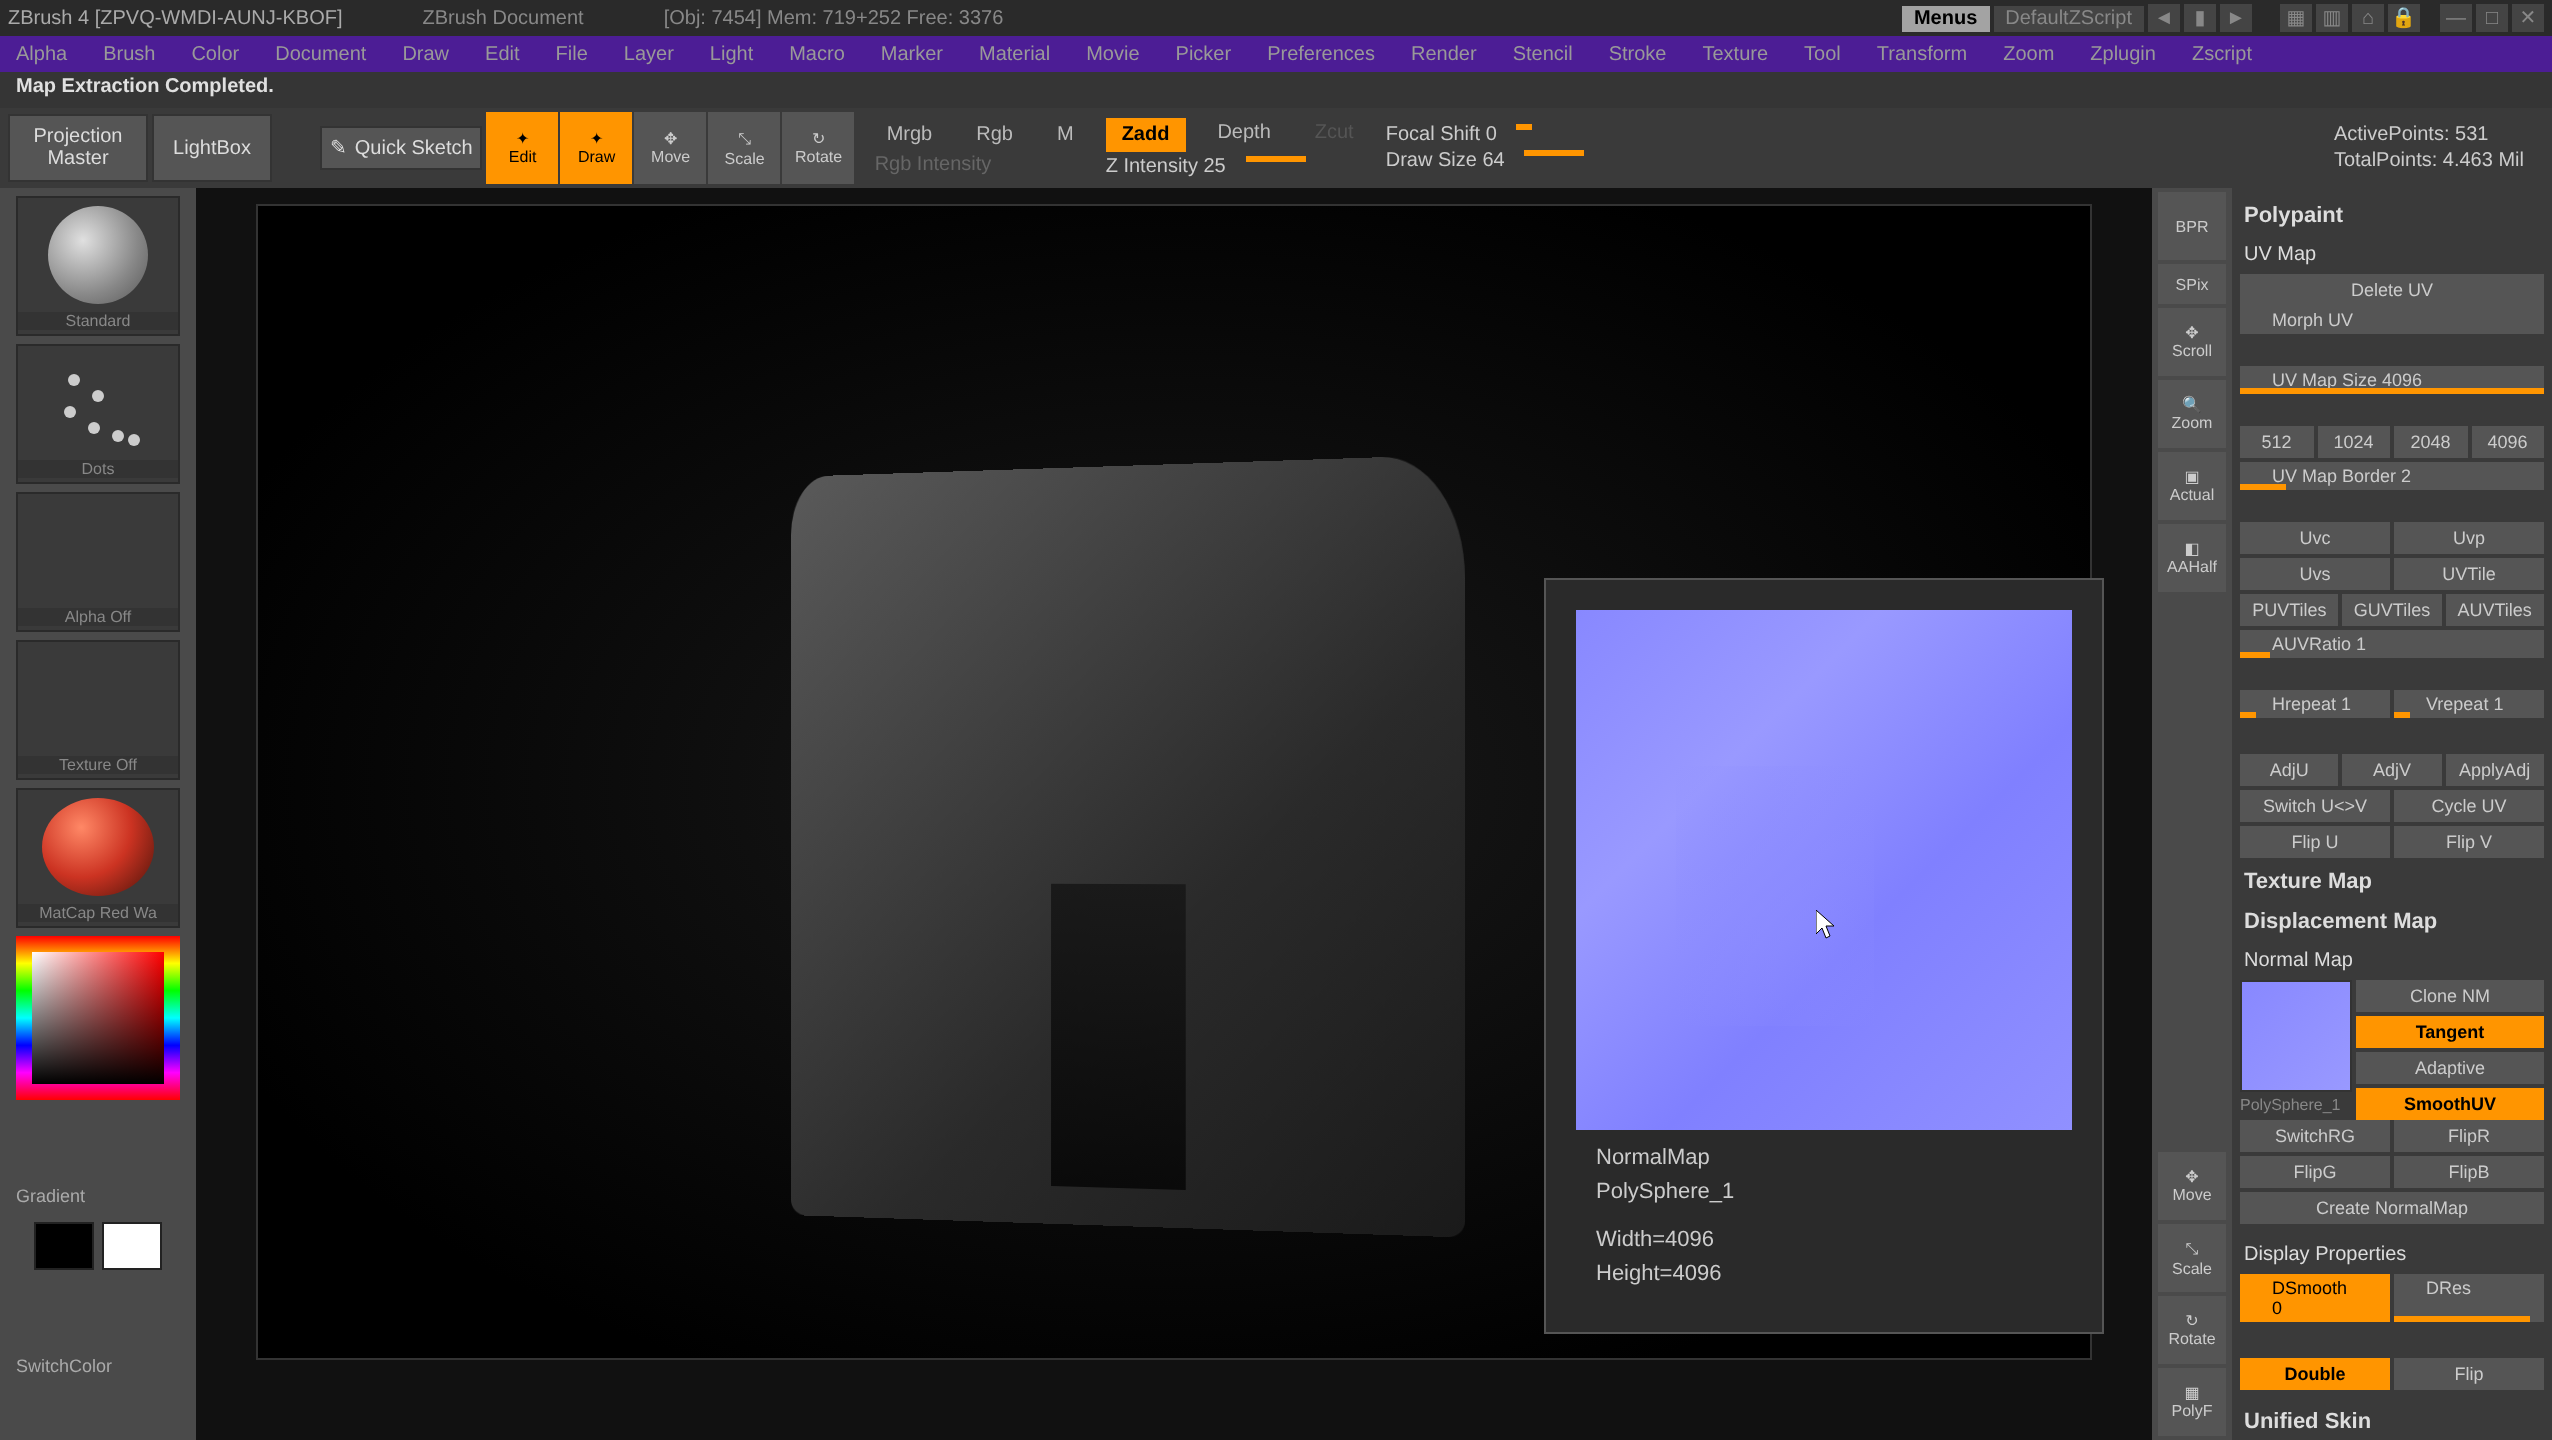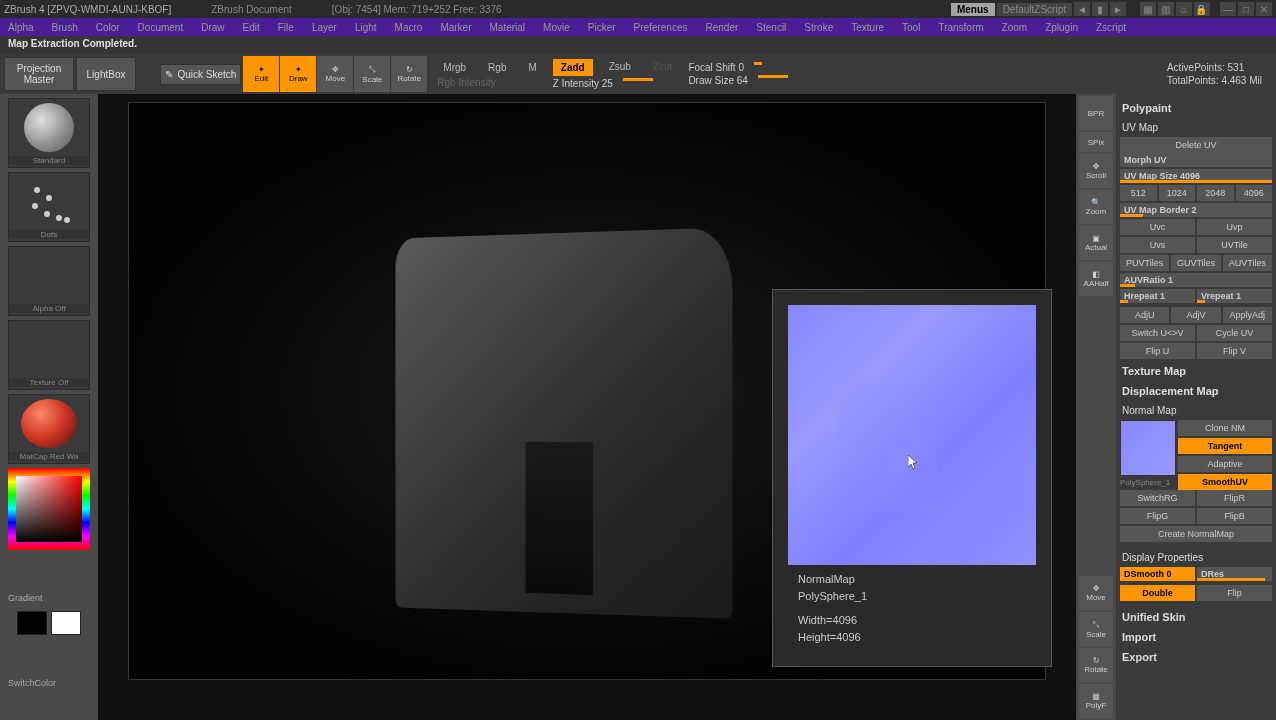--- a/index.html
+++ b/index.html
@@ -64,21 +64,21 @@
 
 .rightvtoolbar { width: 40px; background: #4a4a4a; display: flex; flex-direction: column; gap: 2px; padding: 2px; align-items:center;}
 .rightvtoolbar .vbtn { width:34px; height:34px; background:#555; display:flex; flex-direction:column; align-items:center; justify-content:center; font-size:8px; color:#ccc;}
 
 .rightpanel { width: 160px; background: #3a3a3a; padding: 4px; overflow-y: auto; }
 .rightpanel .section-title { font-weight: bold; font-size: 11px; color: #ddd; padding: 4px 2px; }
 .rightpanel .row { display: flex; gap: 2px; margin-bottom: 2px; }
 .rightpanel .btn { flex: 1; background: #555; color: #ccc; font-size: 9px; padding: 3px 4px; text-align: center; border:none;}
 .rightpanel .btn.active { background: #ff9500; color: #000; font-weight: bold; }
 .rightpanel .btn.full { width: 100%; }
-.rightpanel .slider-row { background:#555; padding:2px 4px; font-size:9px; color:#ccc; position:relative; margin-bottom:2px;font-weight:bold;}
+.rightpanel .slider-row { background:#555; padding:2px 16px; font-size:9px; color:#ccc; position:relative; margin-bottom:16px;}
 .rightpanel .slider-row .bar { position:absolute; bottom:0; left:0; height:3px; background:#ff9500;}
 .rightpanel .normal-thumb { width:56px; height:56px; background:linear-gradient(135deg,#8888ff,#9999ff); border:1px solid #333;}
 .rightpanel .normal-block { display:flex; gap:2px;}
 .rightpanel .normal-btns { flex:1; display:flex; flex-direction:column; gap:2px;}
 
 </style>
 </head>
 <body>
 
 <div class="titlebar">
@@ -168,21 +168,21 @@
       <span class="txtbtn">Rgb</span>
       <span class="txtbtn">M</span>
     </div>
     <div class="sliderrow">
       <span style="color:#666">Rgb Intensity</span>
     </div>
   </div>
   <div class="sliders">
     <div class="sliderrow">
       <span class="txtbtn active">Zadd</span>
-      <span class="txtbtn">Zsub</span>
+      <span class="txtbtn">Depth</span>
       <span class="txtbtn" style="color:#555">Zcut</span>
     </div>
     <div class="sliderrow">
       <span>Z Intensity 25</span>
         <span class="orange-bar"></span>
     </div>
   </div>
   <div class="sliders">
     <div class="sliderrow">
         <span>Focal Shift 0</span>

